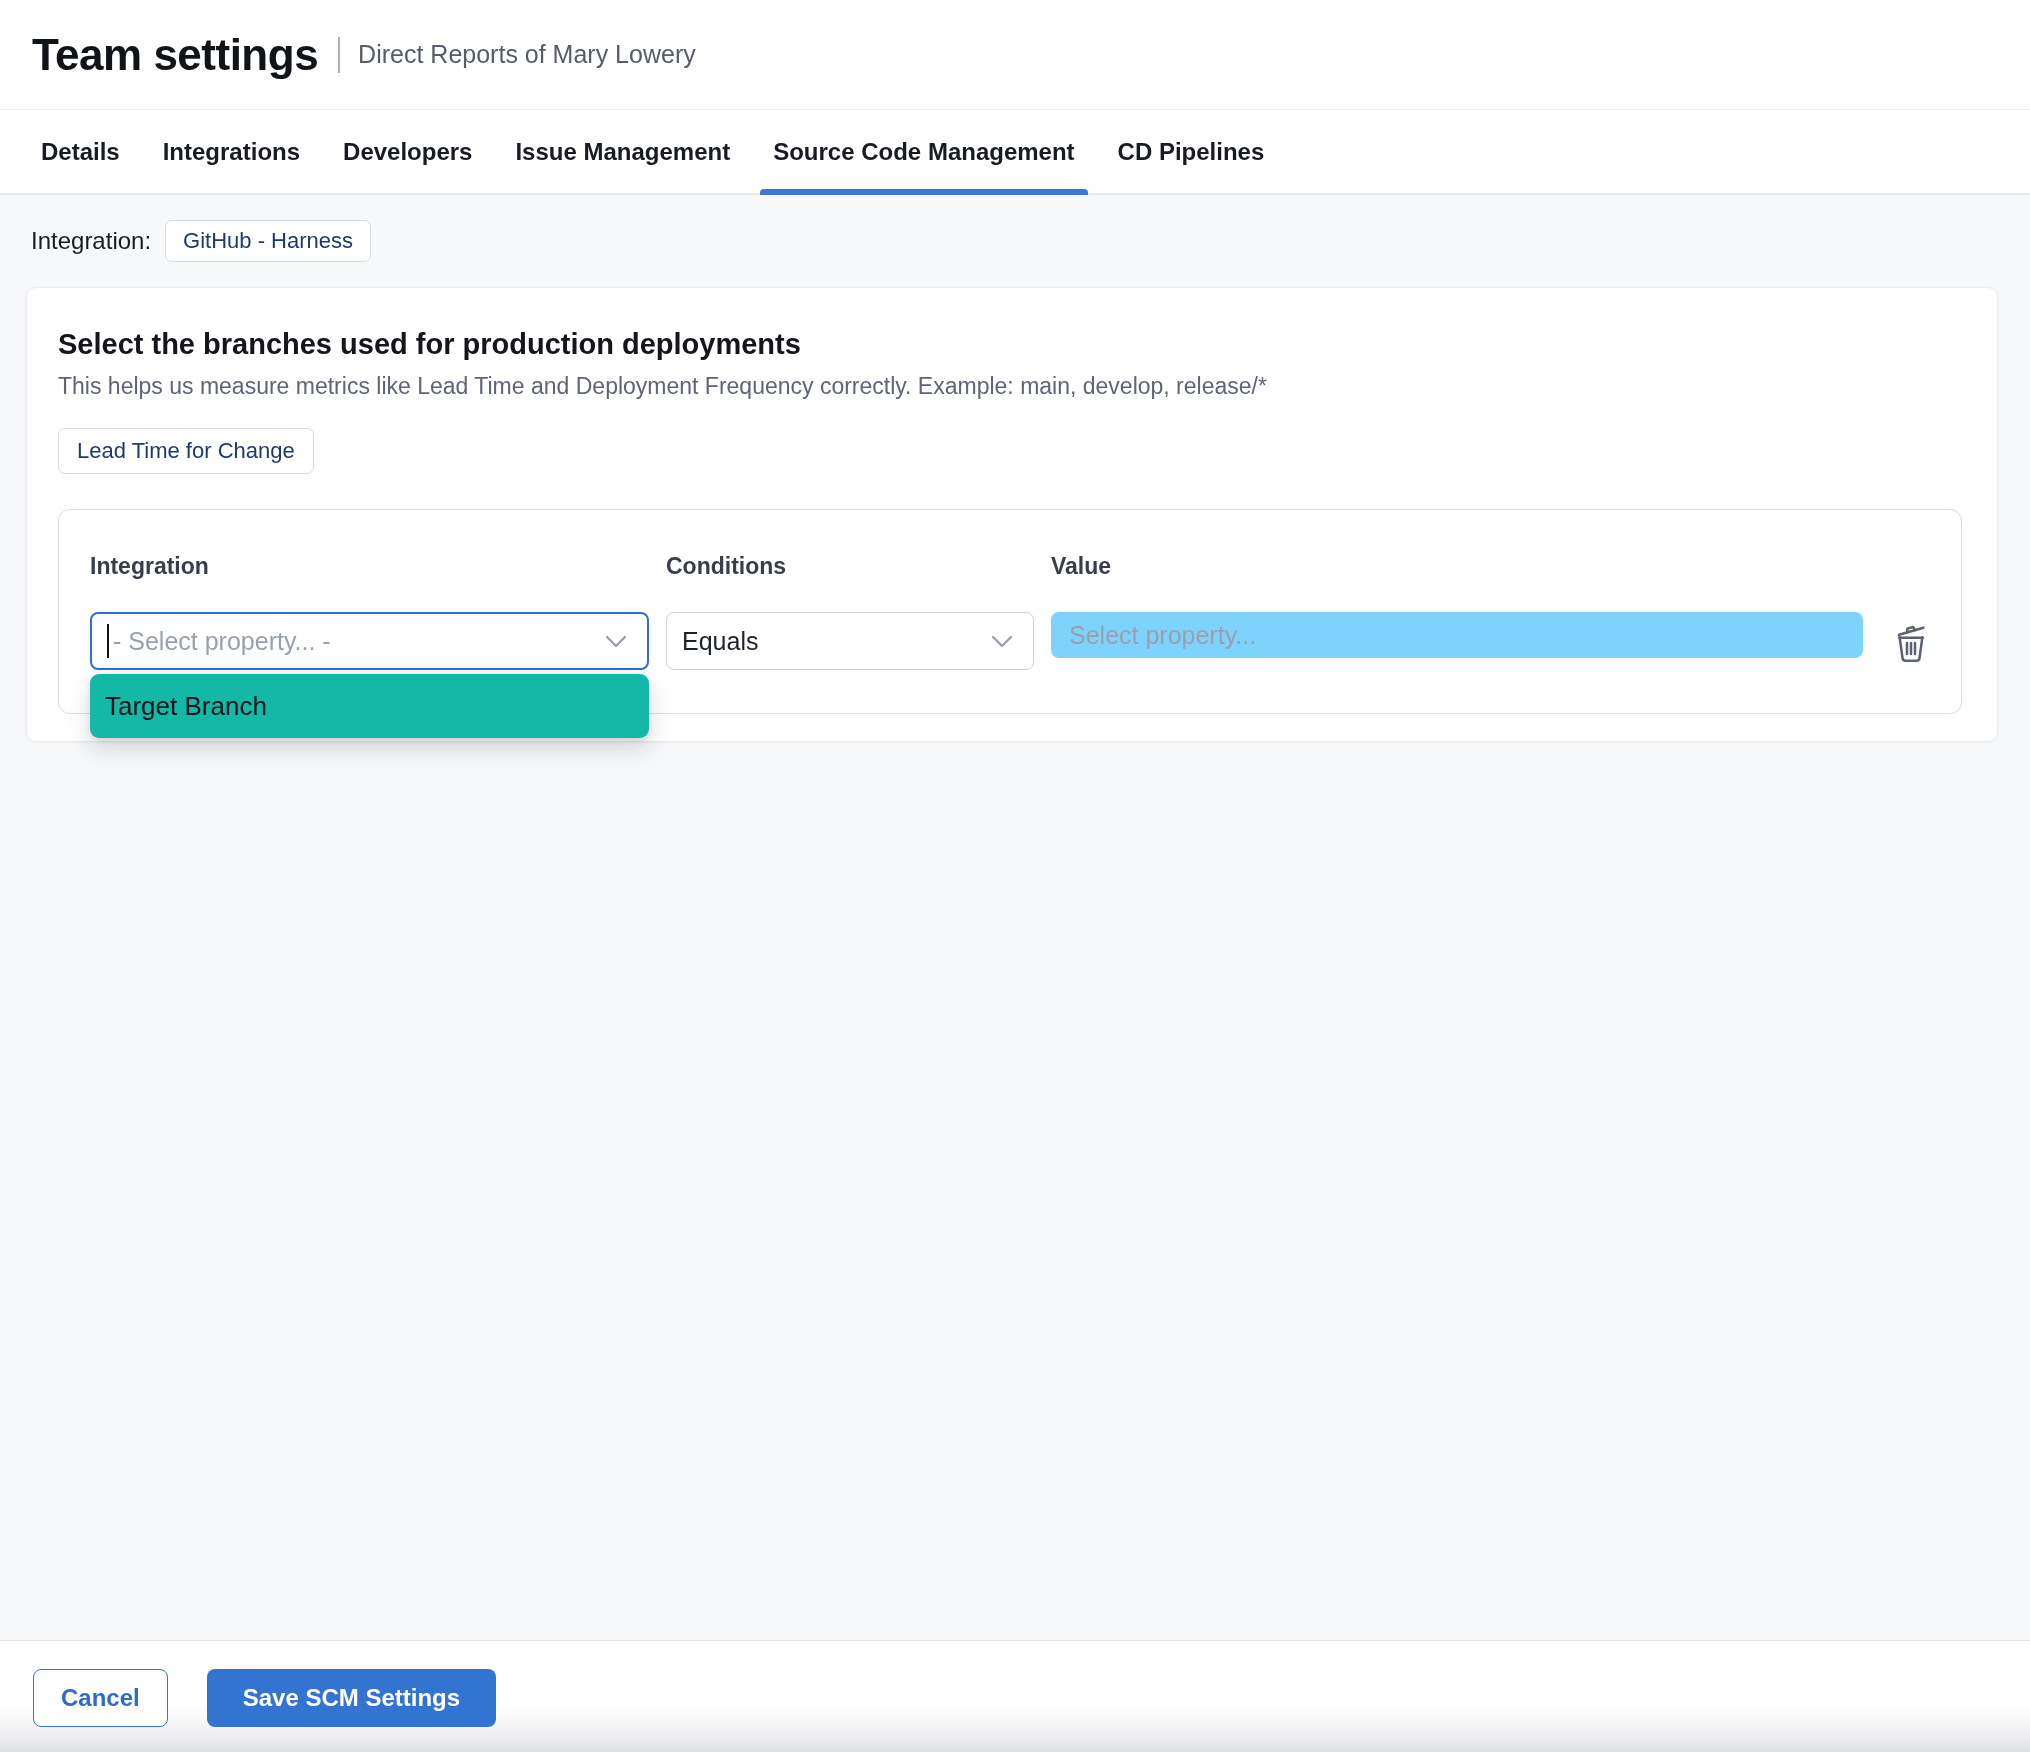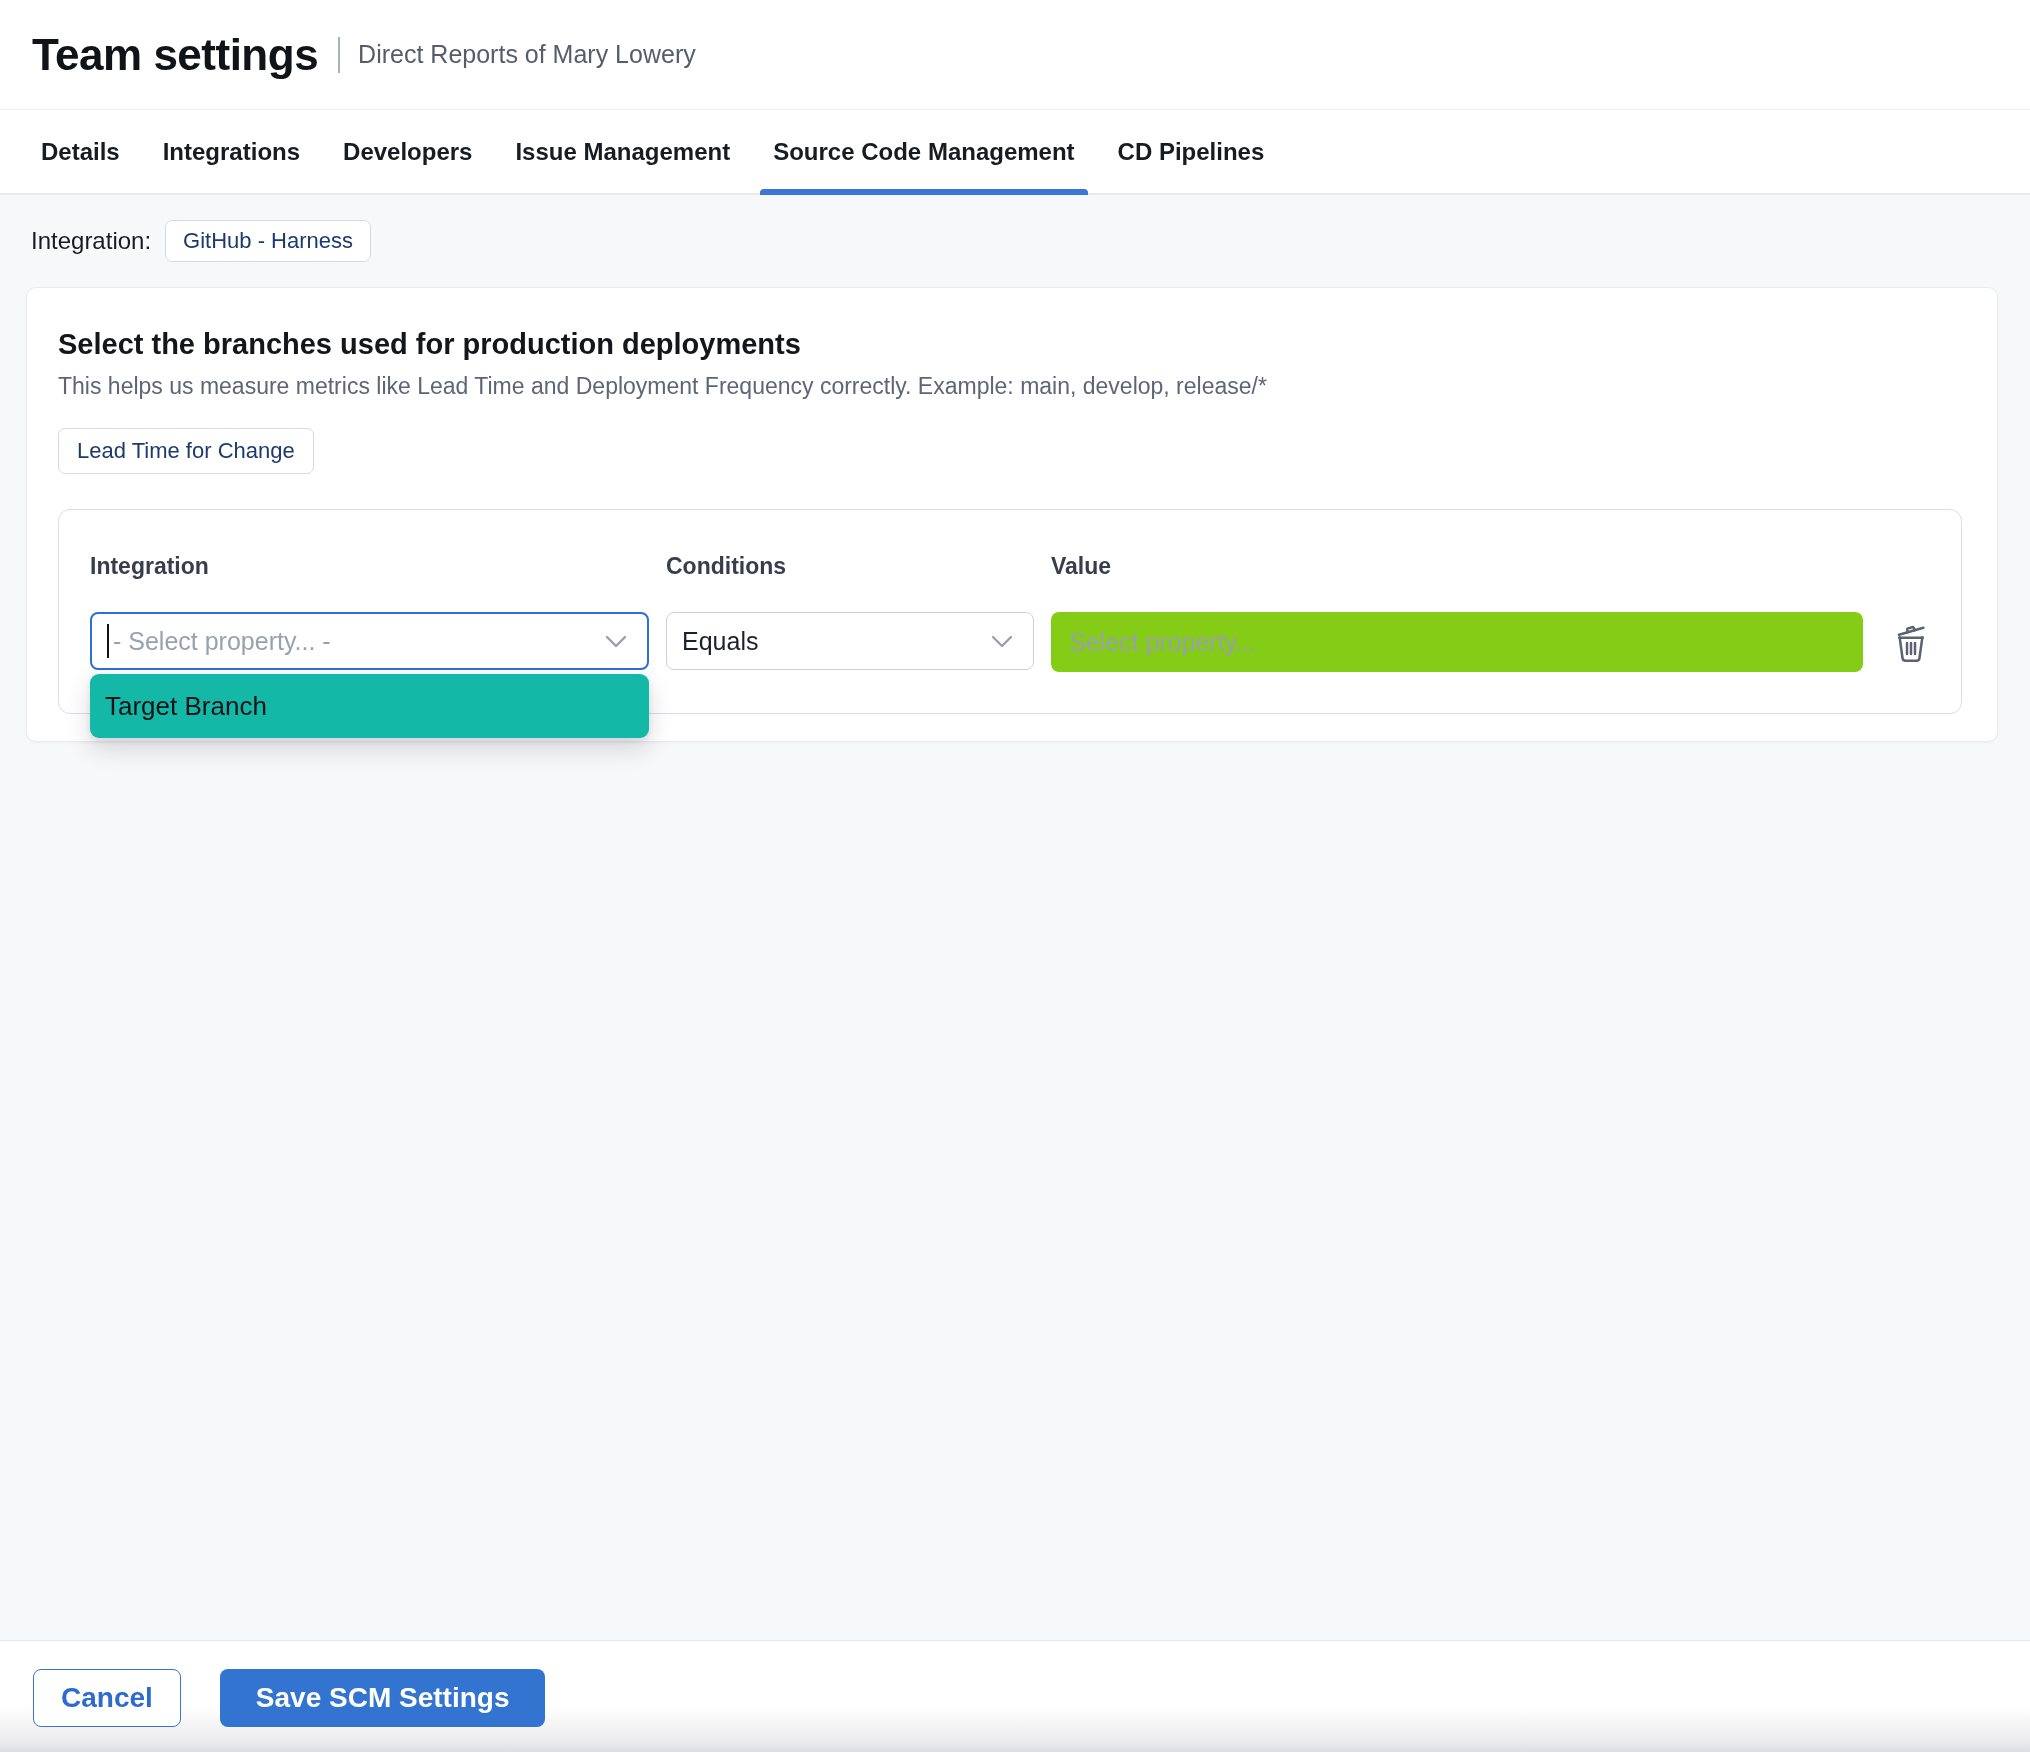--- a/index.html
+++ b/index.html
@@ -93,22 +93,22 @@
     cursor: pointer; position: relative;
   }
   .select-properties { border: 2px solid #2e6fd6; }
   .select-conditions { border: 1.5px solid #ccd2dc; }
   .select-value-text { font-size: 25px; color: #1d212b; }
   .placeholder-text { font-size: 25px; color: #99a1ad; }
   .text-caret { width: 2px; height: 34px; background: #111318; margin-right: 4px; flex: 0 0 auto; }
   .chevron { margin-left: auto; flex: 0 0 auto; display: flex; align-items: center; }
 
   .value-input {
-    width: 812px; height: 60px; border: none; border-radius: 8px;
-    background: #84cc16; padding: 0 18px; font-size: 25px; color: #1d212b;
+    width: 812px; height: 46px; border: none; border-radius: 8px;
+    background: #7dd3fc; padding: 0 18px; font-size: 25px; color: #1d212b;
     font-family: "Liberation Sans", sans-serif;
   }
   .value-input::placeholder { color: #99a1ae; opacity: 1; }
 
   .trash-button {
     position: absolute; top: 108px; right: 28px;
     width: 44px; height: 50px;
     display: flex; align-items: center; justify-content: center;
     background: transparent; border: none; cursor: pointer;
   }
@@ -125,21 +125,21 @@
     font-size: 26px; color: #111318; cursor: pointer;
   }
 
   
   .footer {
     position: absolute; left: 0; bottom: 0; width: 2030px; height: 112px;
     border-top: 1.5px solid #e4e6ea;
     background: linear-gradient(180deg, #ffffff 0%, #ffffff 58%, #ececee 90%, #dddee1 100%);
     display: flex; align-items: flex-start; padding: 28px 0 0 33px; gap: 39px;
   }
-  .btn { height: 58px; border-radius: 8px; font-size: 28px; font-weight: 700;
+  .btn { height: 58px; border-radius: 8px; font-size: 24px; font-weight: 700;
          font-family: "Liberation Sans", sans-serif; cursor: pointer; }
   .btn-cancel {
     background: #ffffff; border: 1.5px solid #3a73d1; color: #2e6bcf; padding: 0 27px;
   }
   .btn-save {
     background: #3474d1; border: none; color: #ffffff; padding: 0 36px;
   }
 </style>
 </head>
 <body>

